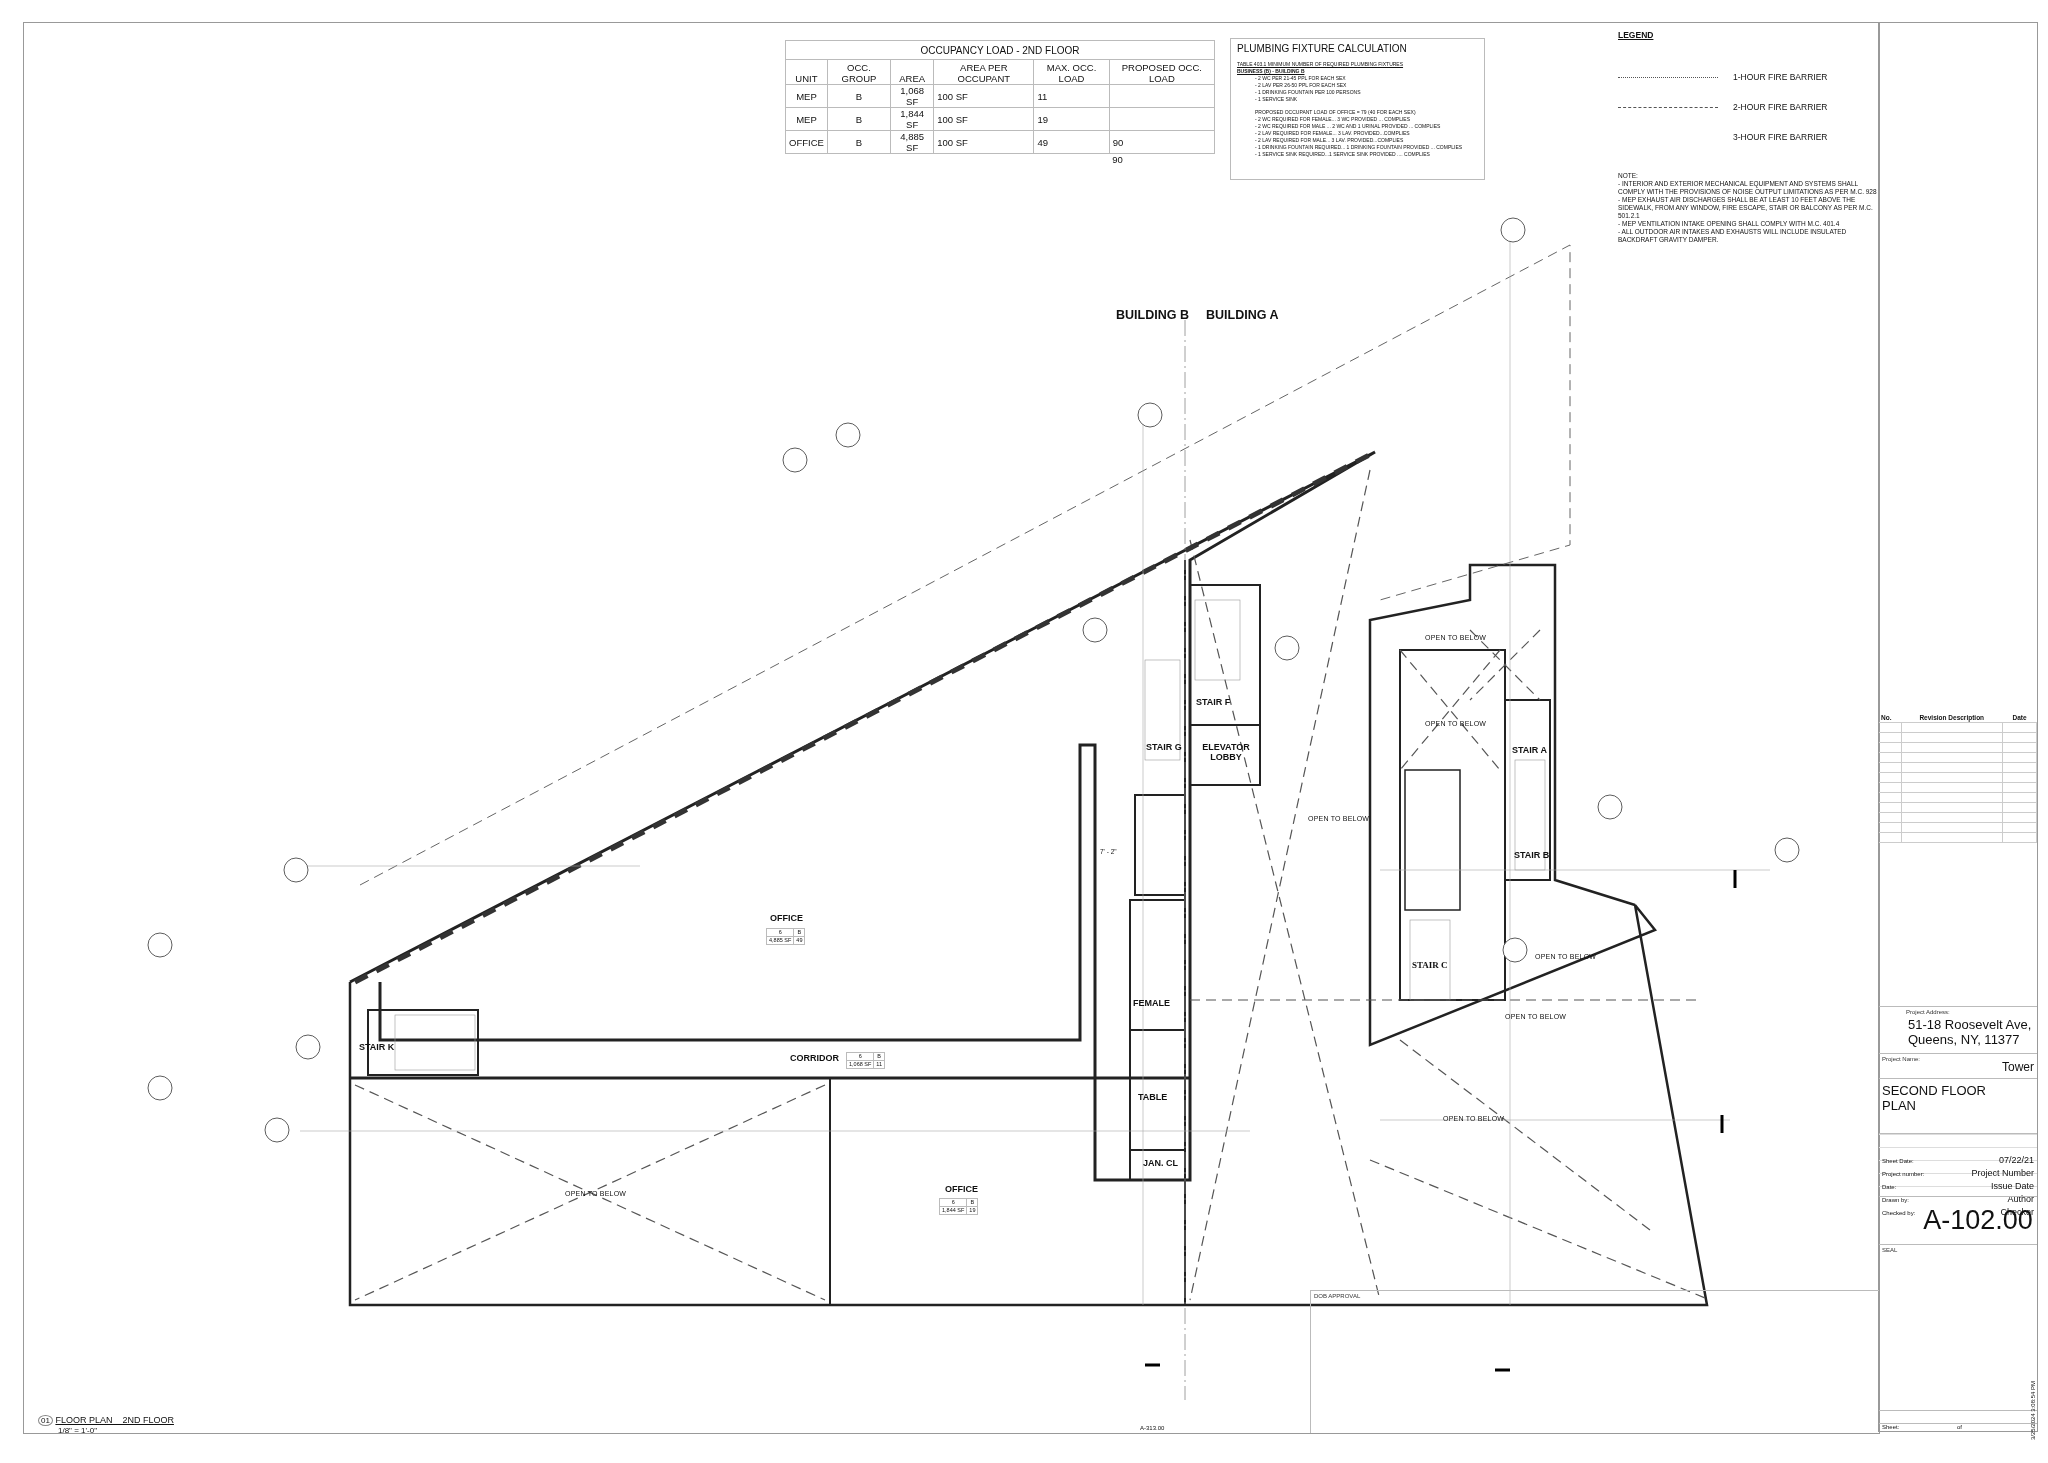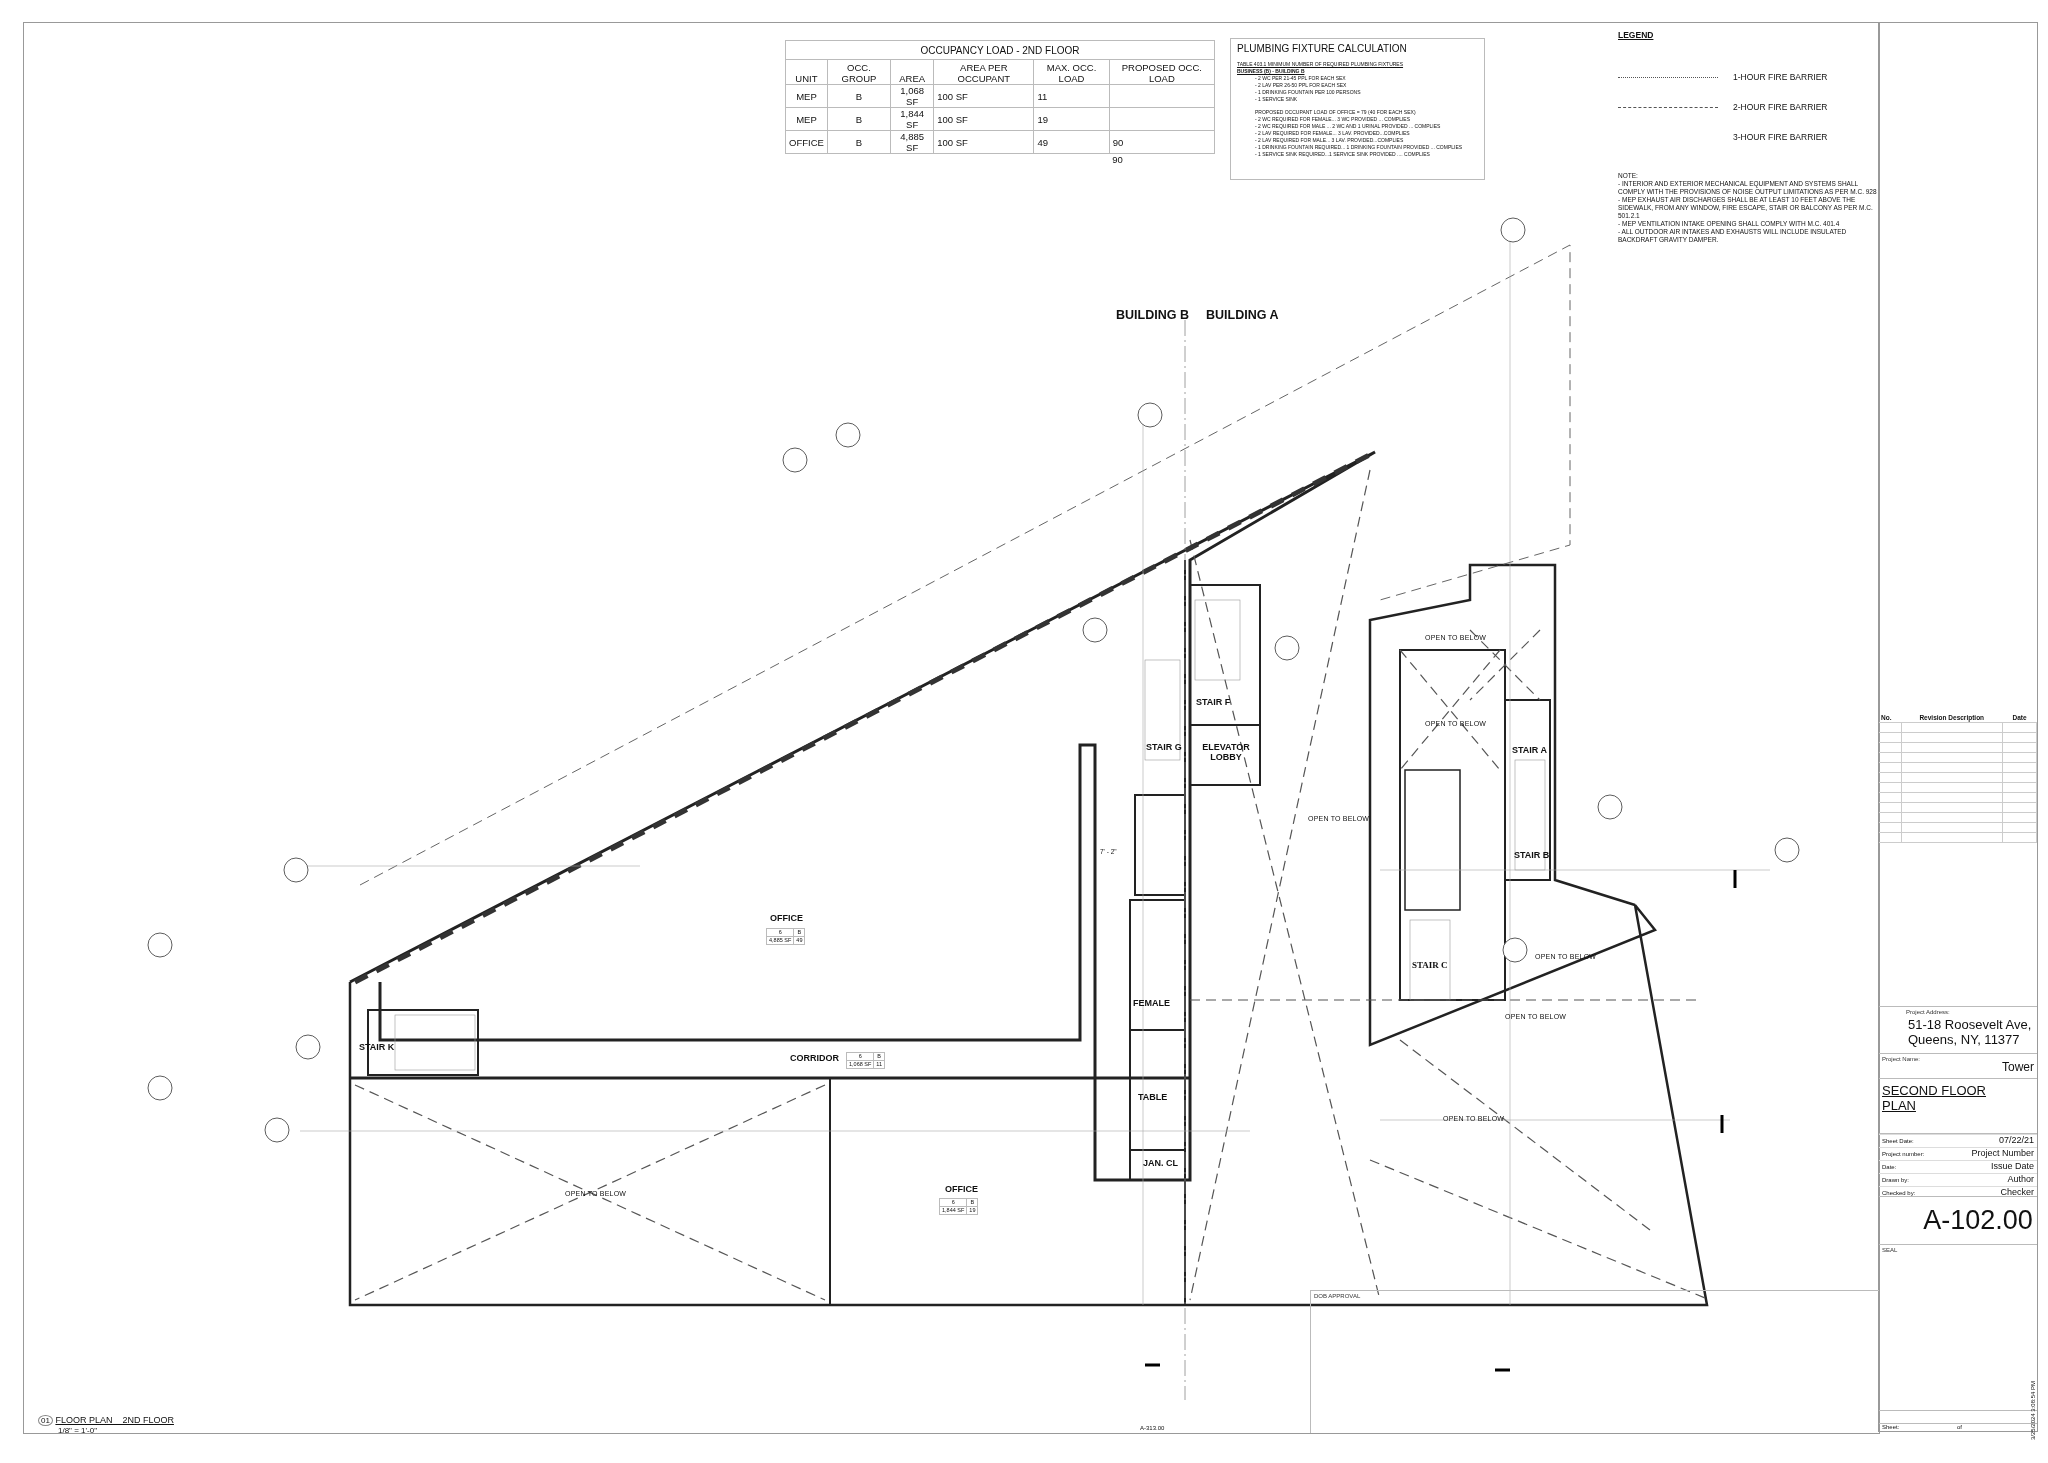--- a/index.html
+++ b/index.html
@@ -31,21 +31,21 @@
   .legend .notes{font-size:6.5px;line-height:8px;margin-top:20px;}
   
   .tb{position:absolute;left:1878px;top:22px;width:160px;height:1410px;border:1px solid #999;border-left:1px solid #999;box-sizing:border-box;}
   .rev{position:absolute;left:0;top:690px;width:100%;font-size:6.5px;}
   .rev table{width:100%;border-collapse:collapse;}
   .rev th,.rev td{border-bottom:1px solid #ccc;height:9px;font-weight:bold;padding:0 2px;}
   .rev td{font-weight:normal;border-right:1px solid #ccc;}
   .tbi{position:absolute;left:0;width:100%;box-sizing:border-box;border-top:1px solid #bbb;}
   .lbl{font-size:6px;color:#333;padding:2px 3px;}
   .rowkv{display:flex;justify-content:space-between;font-size:6px;padding:0 3px;align-items:baseline;height:12px;border-top:1px solid #ddd;}
-  .rowkv .v{font-size:9px;}
+  .rowkv .v{font-size:9px;margin-top:20px;}
   .ts{position:absolute;left:2030px;top:1440px;transform:rotate(-90deg);transform-origin:left top;font-size:6px;white-space:nowrap;}
   
   .plan{position:absolute;left:0;top:0;}
   .room{font-weight:bold;font-size:9px;position:absolute;}
   .tag{position:absolute;font-size:5.5px;border-collapse:collapse;}
   .tag td{border:1px solid #bbb;padding:0 2px;text-align:center;line-height:7px;}
   .otb{position:absolute;font-size:7px;letter-spacing:0.2px;}
   .bld{position:absolute;font-weight:bold;font-size:12.5px;}
   .ptitle2{position:absolute;left:38px;top:1415px;font-size:9px;}
   .small{font-size:6.5px;position:absolute;}
@@ -372,21 +372,21 @@
   </div>
 
   <div class="tbi" style="top:983px;height:46px;padding-left:24px;">
     <div class="lbl">Project Address:</div>
     <div style="font-size:13px;padding:0 5px;line-height:15px;">51-18 Roosevelt Ave, Queens, NY, 11377</div>
   </div>
   <div class="tbi" style="top:1030px;height:24px;">
     <div class="lbl">Project Name:</div>
     <div style="font-size:12px;text-align:right;padding-right:3px;margin-top:-4px;">Tower</div>
   </div>
-  <div class="tbi" style="top:1055px;height:55px;text-decoration:underline;">
+  <div class="tbi" style="top:1055px;height:55px;">
     <div style="font-size:13px;padding:4px 3px;width:120px;line-height:15px;">SECOND FLOOR PLAN</div>
   </div>
   <div class="tbi" style="top:1110px;">
     <div class="rowkv">
         <span>Sheet Date:</span>
         <span class="v">07/22/21</span>
       </div>
     <div class="rowkv">
         <span>Project number:</span>
         <span class="v">Project Number</span>

